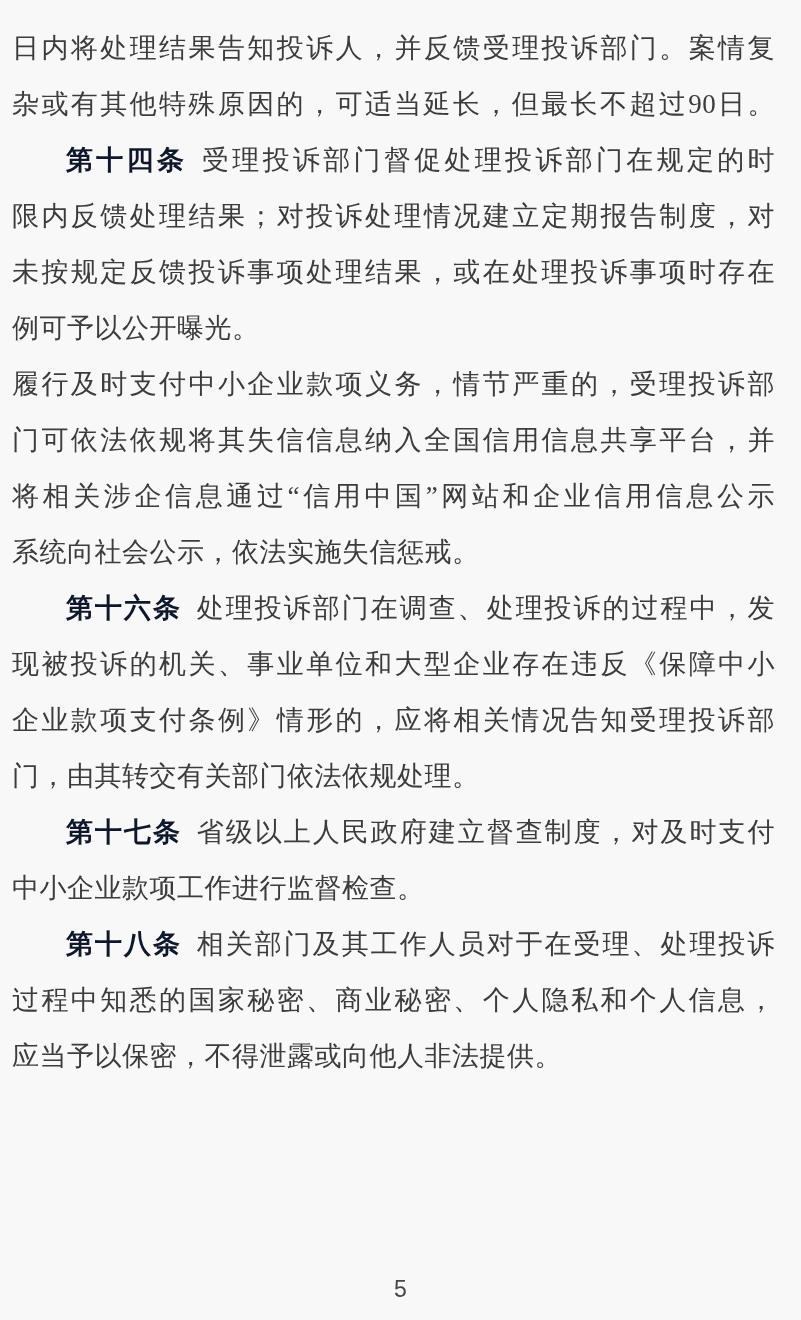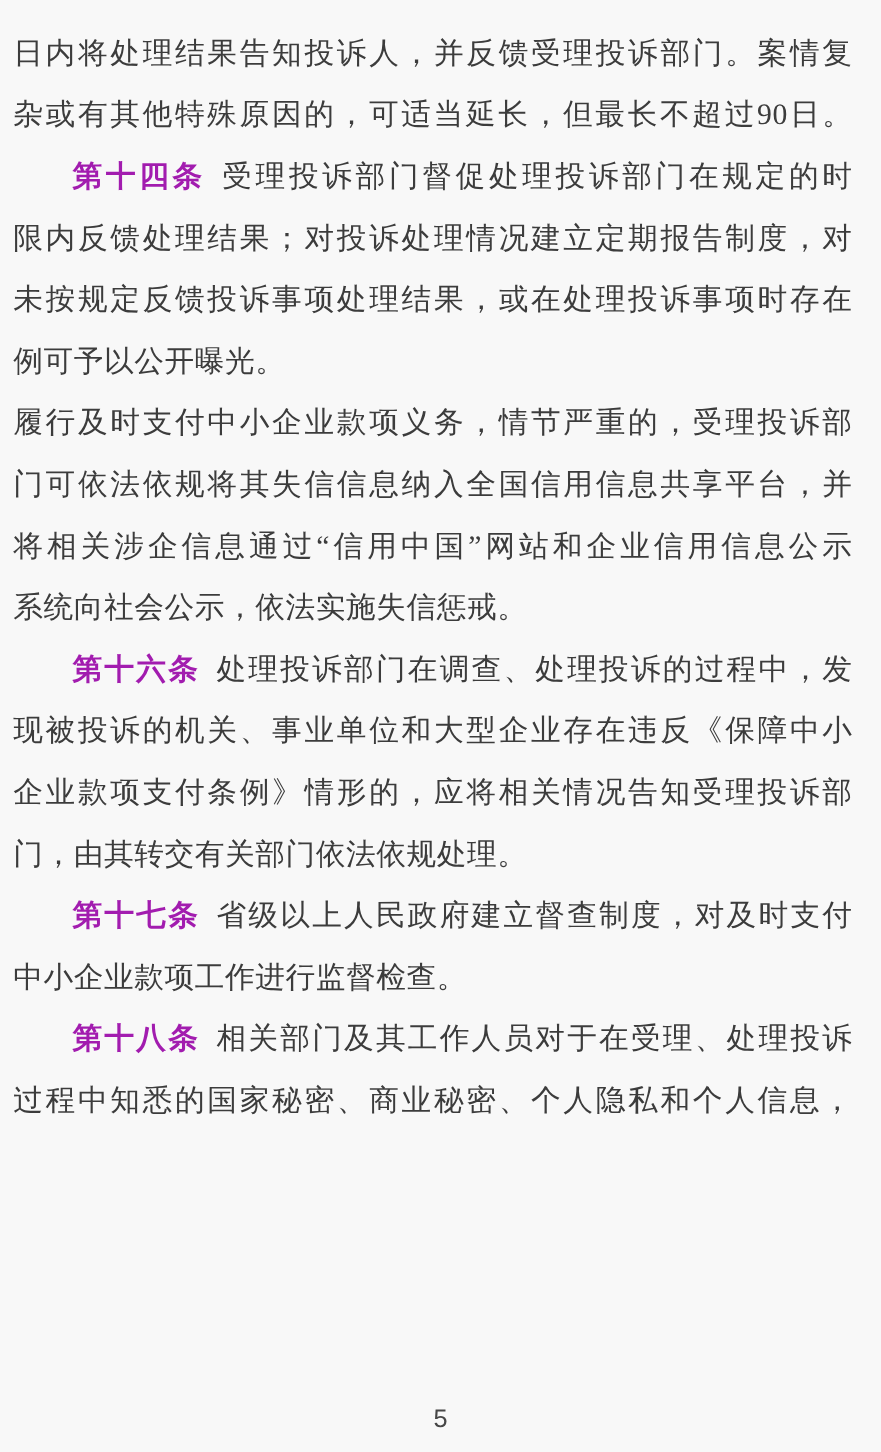--- a/index.html
+++ b/index.html
@@ -34,21 +34,21 @@
   .line.justify {
     text-align: justify;
     text-align-last: justify;
     white-space: normal;
   }
   .line.indent {
     padding-left: 54px;
   }
   .line b.article-no {
     font-weight: 700;
-    color: #a21caf;
+    color: #0f172a;
     margin-right: 0.55em;
   }
   .footer {
     position: absolute;
     left: 0;
     right: 0;
     top: 1276px;
     text-align: center;
   }
   .page-number {
@@ -73,17 +73,18 @@
       <div class="line justify"><span>将相关涉企信息通过“信用中国”网站和企业信用信息公示</span></div>
       <div class="line"><span>系统向社会公示，依法实施失信惩戒。</span></div>
       <div class="line justify indent"><b class="article-no">第十六条</b><span>处理投诉部门在调查、处理投诉的过程中，发</span></div>
       <div class="line justify"><span>现被投诉的机关、事业单位和大型企业存在违反《保障中小</span></div>
       <div class="line justify"><span>企业款项支付条例》情形的，应将相关情况告知受理投诉部</span></div>
       <div class="line"><span>门，由其转交有关部门依法依规处理。</span></div>
       <div class="line justify indent"><b class="article-no">第十七条</b><span>省级以上人民政府建立督查制度，对及时支付</span></div>
       <div class="line"><span>中小企业款项工作进行监督检查。</span></div>
       <div class="line justify indent"><b class="article-no">第十八条</b><span>相关部门及其工作人员对于在受理、处理投诉</span></div>
       <div class="line justify"><span>过程中知悉的国家秘密、商业秘密、个人隐私和个人信息，</span></div>
+      <div class="line"><span>应当予以保密，不得泄露或向他人非法提供。</span></div>
     </div>
   <div class="footer">
     <span class="page-number">5</span>
   </div>
 </div>
 
 </body></html>

